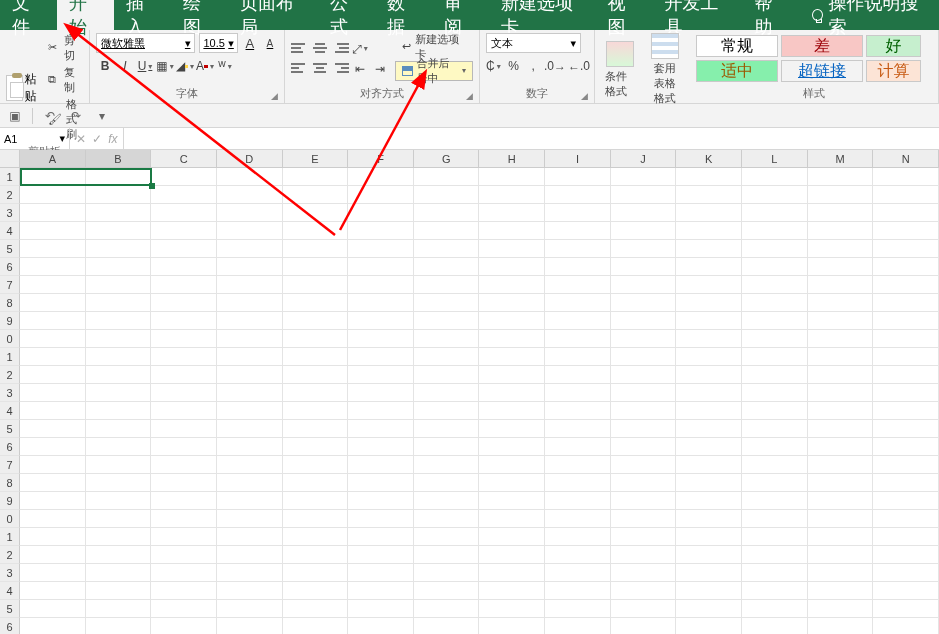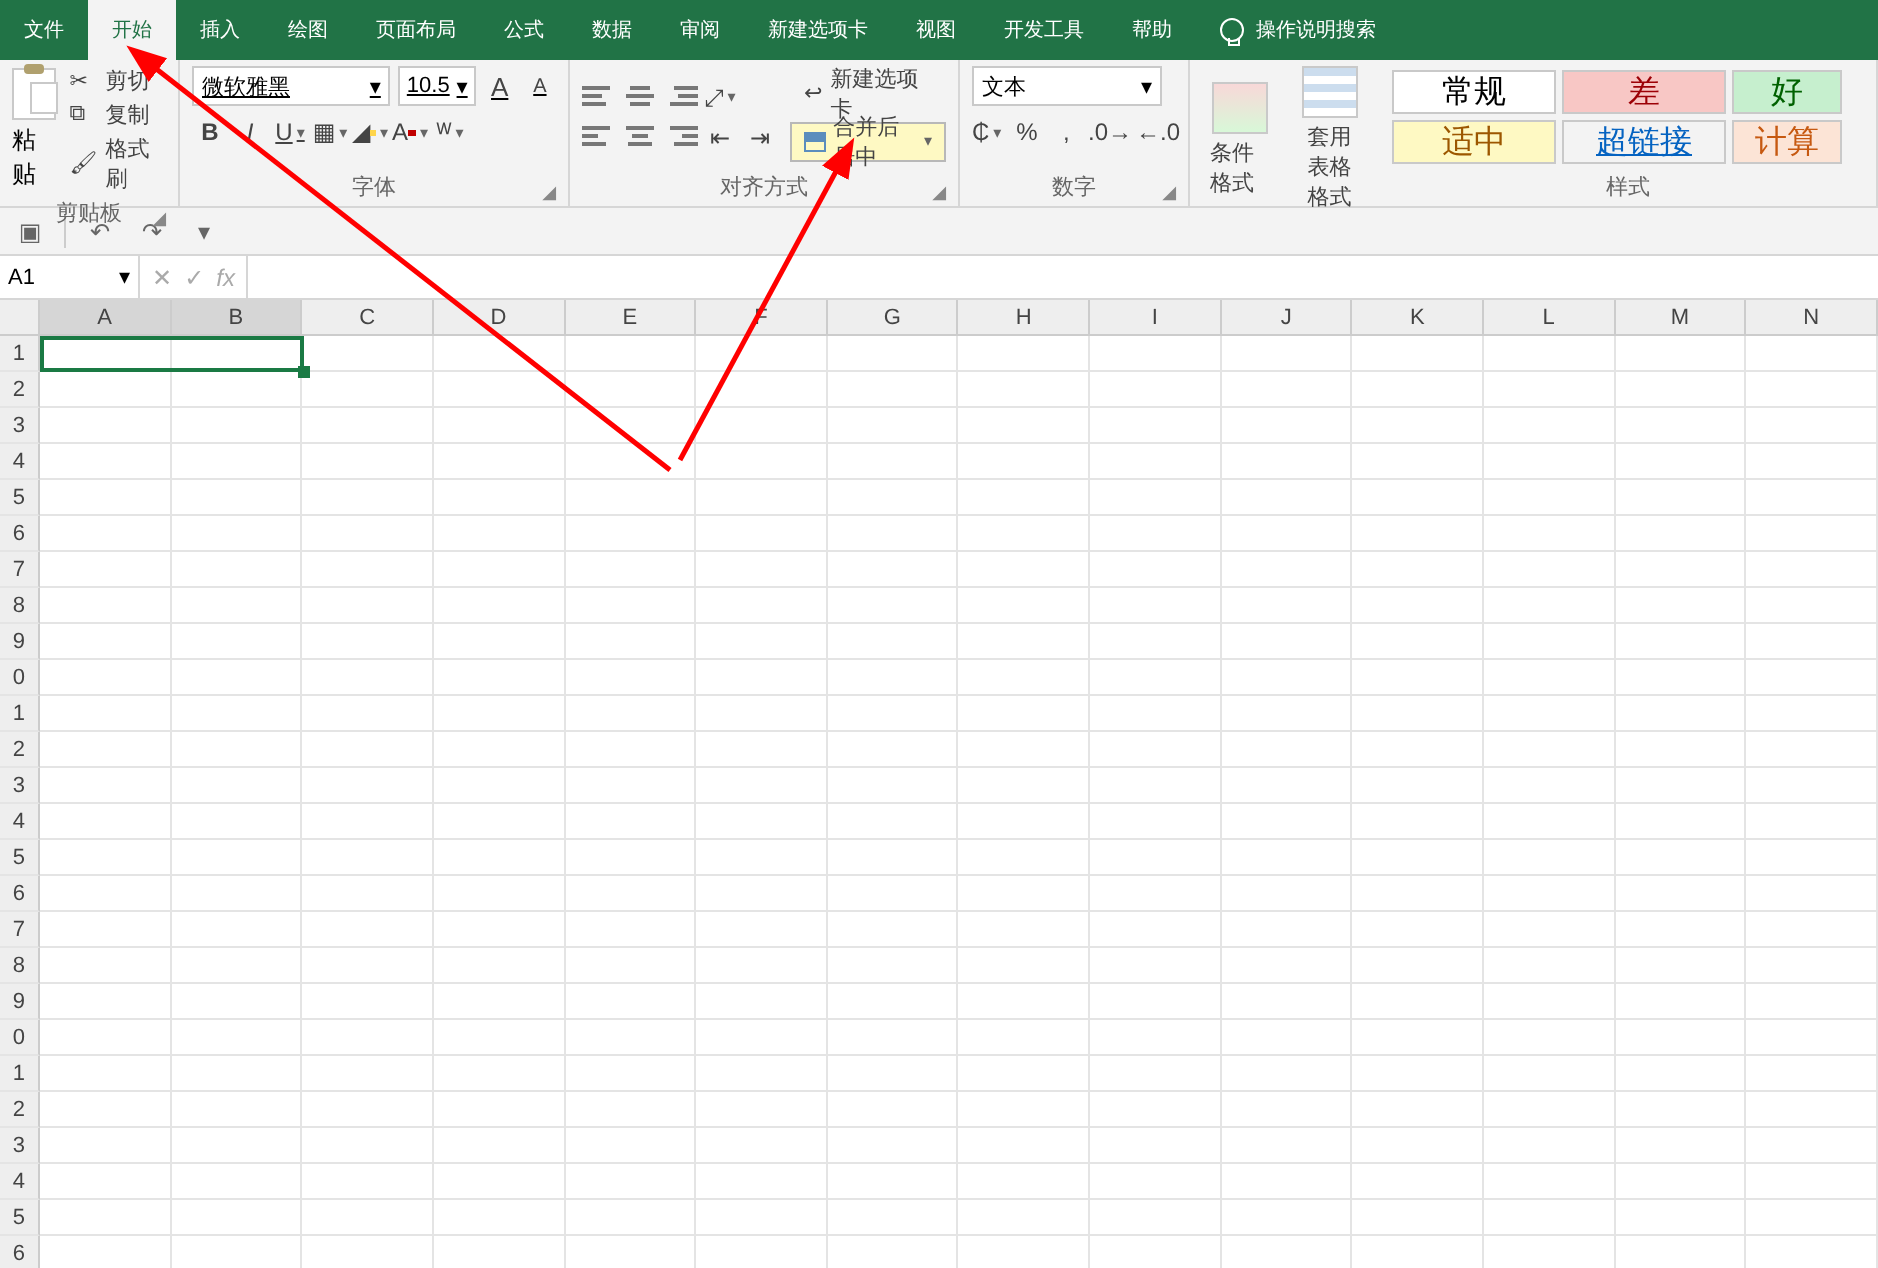--- a/index.html
+++ b/index.html
@@ -1,34 +1,34 @@
 <!DOCTYPE html>
 <html><head>
 <meta charset="utf-8">
 <style>
 * { box-sizing: border-box; margin: 0; padding: 0; font-family: "Microsoft YaHei", sans-serif; }
 body { width: 939px; height: 634px; background: #fff; font-size: 12px; overflow: hidden; position: relative; }
 
 
-.tab-bar { background: #217346; height: 30px; display: flex; align-items: center; color: #fff; font-size: 10px; }
+.tab-bar { background: #217346; height: 30px; display: flex; align-items: center; color: #fff; font-size: 18px; }
 .tab { padding: 0 12px; height: 100%; display: flex; align-items: center; cursor: pointer; }
 .tab.active { background: #f3f3f3; color: #217346; }
 .help-search { display: flex; align-items: center; gap: 6px; padding: 0 12px; }
 .bulb { width: 12px; height: 12px; border: 1px solid #fff; border-radius: 50%; position: relative; }
 .bulb::after { content:""; position:absolute; bottom:-3px; left:3px; width:4px; height:3px; border:1px solid #fff; border-top:none; }
 
 
 .ribbon { background:#f3f3f3; border-bottom:1px solid #d6d6d6; height:74px; display:flex; }
 .group { border-right:1px solid #d6d6d6; display:flex; flex-direction:column; justify-content:space-between; padding:3px 6px 0 6px; }
 .group-label { text-align:center; font-size:11px; color:#666; padding:2px 0; position:relative; }
 .group-label .launcher { position:absolute; right:0; bottom:2px; font-size:9px; color:#888; }
 .group-top { flex:1; display:flex; align-items:center; gap:6px; }
 
 
-.paste-btn { display:flex; flex-direction:column; align-items:center; gap:2px; cursor:pointer; }
+.paste-btn { display:flex; flex-direction:row; align-items:center; gap:2px; cursor:pointer; }
 .paste-icon { width:22px; height:26px; background:#fff; border:1px solid #c9c9c9; position:relative; }
 .paste-icon::before { content:""; position:absolute; top:-3px; left:5px; width:10px; height:5px; background:#b0a06e; border-radius:2px;}
 .paste-icon::after { content:""; position:absolute; bottom:2px; right:-2px; width:12px; height:14px; background:#fff; border:1px solid #c9c9c9;}
 .clip-list { display:flex; flex-direction:column; gap:2px; font-size:11px; }
 .clip-item{ display:flex; align-items:center; gap:4px; cursor:pointer; color:#444;}
 .mini-ico{width:14px;height:14px; display:inline-block;}
 
 
 .font-row{display:flex; gap:4px; align-items:center;text-decoration:underline;}
 .font-name{width:110px;height:20px;border:1px solid #c9c9c9;background:#fff;padding:0 4px;font-size:11px;display:flex;align-items:center;justify-content:space-between;}
@@ -273,21 +273,21 @@
     </div>
     <div class="group-label" style="visibility:hidden">.</div>
   </div>
 
   <div class="group" style="flex:1">
     <div class="group-top">
       <div class="gallery">
         <div class="gcell" style="background:#fff">常规</div>
         <div class="gcell" style="background:#f8c7c5;color:#9c0006">差</div>
         <div class="gcell" style="background:#c6efce;color:#006100">好</div>
-        <div class="gcell" style="background:#fef9c3;color:#9c5700">适中</div>
+        <div class="gcell" style="background:#86efac;color:#9c5700">适中</div>
         <div class="gcell" style="color:#0563c1;text-decoration:underline">超链接</div>
         <div class="gcell" style="background:#fce4d6;color:#c65911">计算</div>
       </div>
     </div>
     <div class="group-label"><span>样式</span></div>
   </div>
 </div>
 
 <div class="qat">
   <div class="qbtn">

